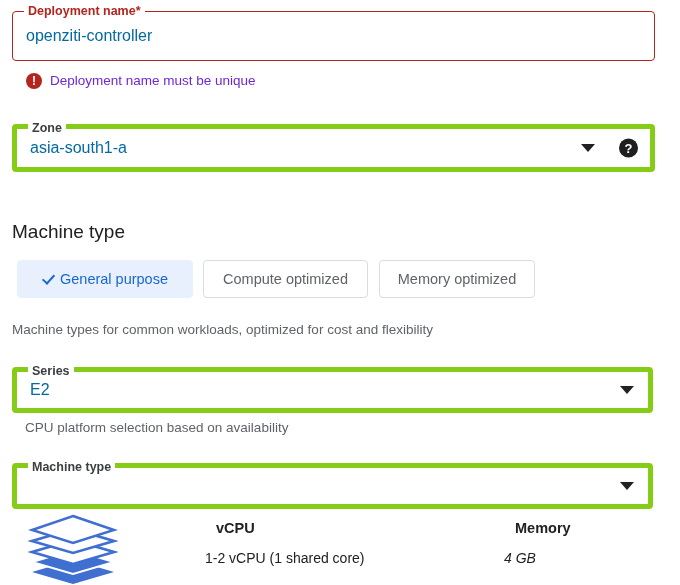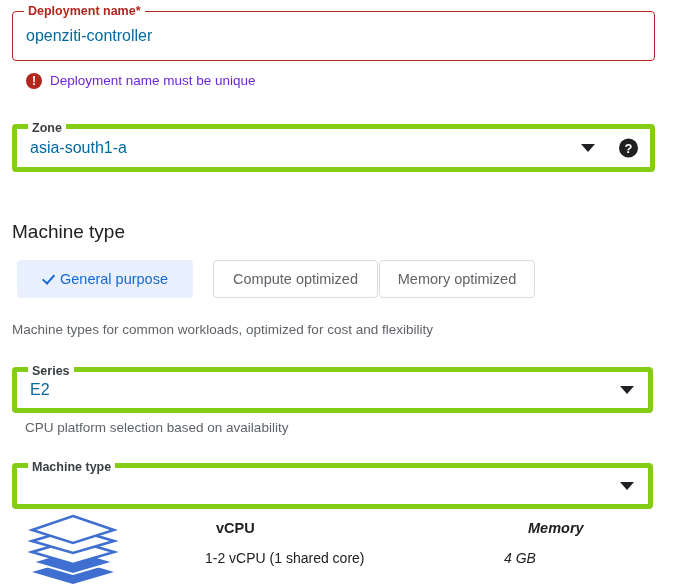--- a/index.html
+++ b/index.html
@@ -222,21 +222,21 @@
     <span class="help-icon" style="right:12px;">?</span>
   </div>
 
   <div class="section-title" style="left:12px; top:220px;">Machine type</div>
 
   <div class="chip selected" style="left:17px; top:260px; width:176px;">
     <span class="check"></span>
     <span>General purpose</span>
   </div>
 
-  <div class="chip" style="left:203px; top:260px; width:165px;margin-left:10px;">
+  <div class="chip" style="left:203px; top:260px; width:165px;">
     <span>Compute optimized</span>
   </div>
 
   <div class="chip" style="left:379px; top:260px; width:156px;">
     <span>Memory optimized</span>
   </div>
 
   <div class="helper" style="left:12px; top:321px;">Machine types for common workloads, optimized for cost and flexibility</div>
 
   <div class="field" style="left:12px; top:367px; width:641px; height:46px;">
@@ -260,16 +260,16 @@
 
       <polygon points="45,28 86,40 45,52 4,40" fill="#ffffff" stroke="#3f6fd0" stroke-width="2.6"></polygon>
       <polygon points="45,17 86,29 45,41 4,29" fill="#ffffff" stroke="#3f6fd0" stroke-width="2.6"></polygon>
       <polygon points="45,4 86,18 45,31 4,18" fill="#ffffff" stroke="#3f6fd0" stroke-width="2.6"></polygon>
     </svg>
   </div>
 
   <div class="spec-head" style="left:216px; top:519px;">vCPU</div>
   <div class="spec-val" style="left:205px; top:549px;">1-2 vCPU (1 shared core)</div>
 
-  <div class="spec-head" style="left:528px; top:519px;font-style:italic;">Memory</div>
+  <div class="spec-head" style="left:515px; top:519px;">Memory</div>
   <div class="spec-val" style="left:504px; top:549px;font-style:italic;">4 GB</div>
 
 </div>
 
 </body></html>

